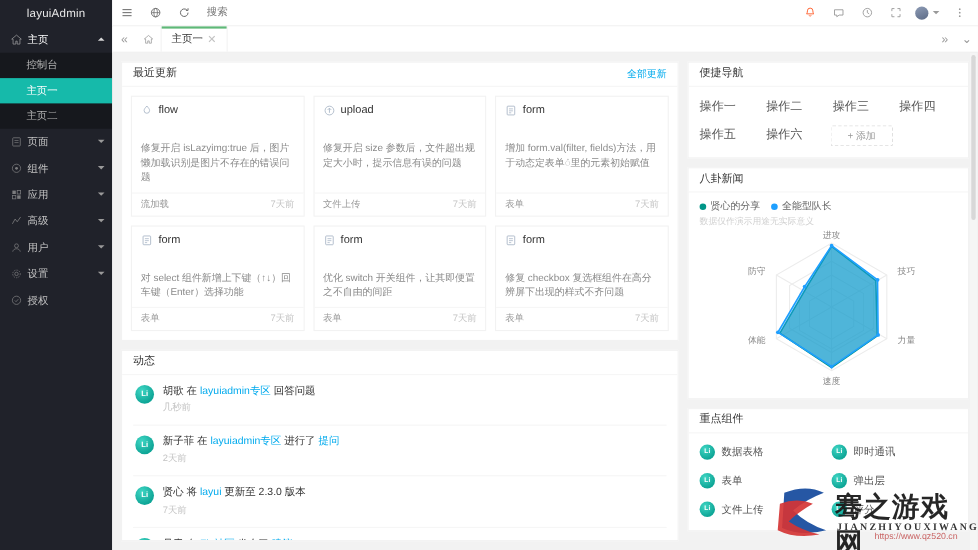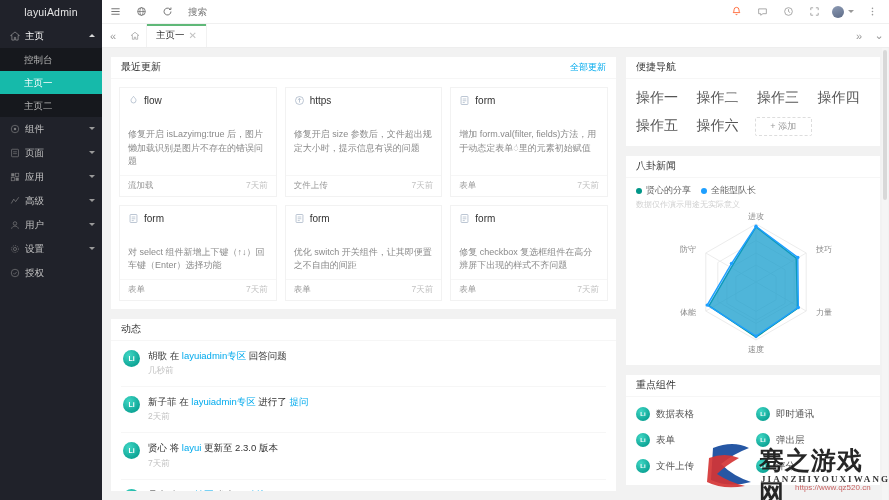--- a/index.html
+++ b/index.html
@@ -140,21 +140,21 @@
     color: #fff; font-size: 7px; font-weight: bold;
   }
   .act-main { min-width: 0; }
   .act-text { font-size: 9.5px; color: #333; line-height: 1.3; }
   .act-text a { color: #01AAED; text-decoration: none; cursor: pointer; }
   .act-time { font-size: 8.5px; color: #c2c2c2; margin-top: 3px; }
 
   
   .qn-grid { display: grid; grid-template-columns: repeat(4,1fr); gap: 10px 4px; padding: 10px 8px; }
   .qn {
-    font-size: 14px; color: #555; cursor: pointer; text-align: left; padding-left: 2px;
+    font-size: 11px; color: #555; cursor: pointer; text-align: left; padding-left: 2px;
   }
   .qn.add {
     border: 1px dashed #ddd; text-align: center; padding: 2px 0; color: #999;
     border-radius: 2px; font-size: 9px;
   }
 
   
   .radar-wrap { padding: 6px 4px 4px 4px; position: relative; }
   .legend { display: flex; align-items: center; gap: 10px; font-size: 9px; color: #666; padding-left: 6px; }
   .legend .li { display: flex; align-items: center; gap: 4px; }
@@ -218,38 +218,38 @@
           <li class="sub-link">控制台</li>
           <li class="sub-link active">主页一</li>
           <li class="sub-link">主页二</li>
         </ul>
       </li>
 
       <li class="nav-item">
         <div class="nav-link">
           <span class="ic">
             <svg width="10" height="10" viewBox="0 0 16 16">
+                <rect x="2.5" y="2" width="11" height="12" rx="1" fill="none" stroke="#9a9a9a" stroke-width="1.1"></rect>
+                <path d="M5 6h6M5 9h6" stroke="#9a9a9a" stroke-width="1"></path>
+              </svg>
+          </span>
+          <span>页面</span>
+          <i class="caret"></i>
+        </div>
+      </li>
+
+      <li class="nav-item">
+        <div class="nav-link">
+          <span class="ic">
+            <svg width="10" height="10" viewBox="0 0 16 16">
                 <circle cx="8" cy="8" r="6" fill="none" stroke="#9a9a9a" stroke-width="1.1"></circle>
                 <circle cx="8" cy="8" r="2" fill="#9a9a9a"></circle>
               </svg>
           </span>
           <span>组件</span>
-          <i class="caret"></i>
-        </div>
-      </li>
-
-      <li class="nav-item">
-        <div class="nav-link">
-          <span class="ic">
-            <svg width="10" height="10" viewBox="0 0 16 16">
-                <rect x="2.5" y="2" width="11" height="12" rx="1" fill="none" stroke="#9a9a9a" stroke-width="1.1"></rect>
-                <path d="M5 6h6M5 9h6" stroke="#9a9a9a" stroke-width="1"></path>
-              </svg>
-          </span>
-          <span>页面</span>
           <i class="caret"></i>
         </div>
       </li>
 
       <li class="nav-item">
         <div class="nav-link">
           <span class="ic">
             <svg width="10" height="10" viewBox="0 0 16 16">
                 <rect x="2" y="2" width="5" height="5" fill="#9a9a9a"></rect>
                 <rect x="9" y="2" width="5" height="5" fill="none" stroke="#9a9a9a" stroke-width="1.1"></rect>
@@ -422,21 +422,21 @@
               </div>
 
               <div class="upd">
                 <div class="upd-title">
                   <span class="uic">
                     <svg width="11" height="11" viewBox="0 0 16 16">
                         <circle cx="8" cy="8" r="5.8" fill="none" stroke="#a6b3c4" stroke-width="1.1"></circle>
                         <path d="M8 11V5M5.6 7.2 8 4.8l2.4 2.4" fill="none" stroke="#a6b3c4" stroke-width="1.1"></path>
                       </svg>
                   </span>
-                  <span>https</span>
+                  <span>upload</span>
                 </div>
                 <div class="upd-desc">修复开启 size 参数后，文件超出规定大小时，提示信息有误的问题</div>
                 <div class="upd-ft">
                   <span>文件上传</span>
                   <span class="time">7天前</span>
                 </div>
               </div>
 
               <div class="upd">
                 <div class="upd-title">

